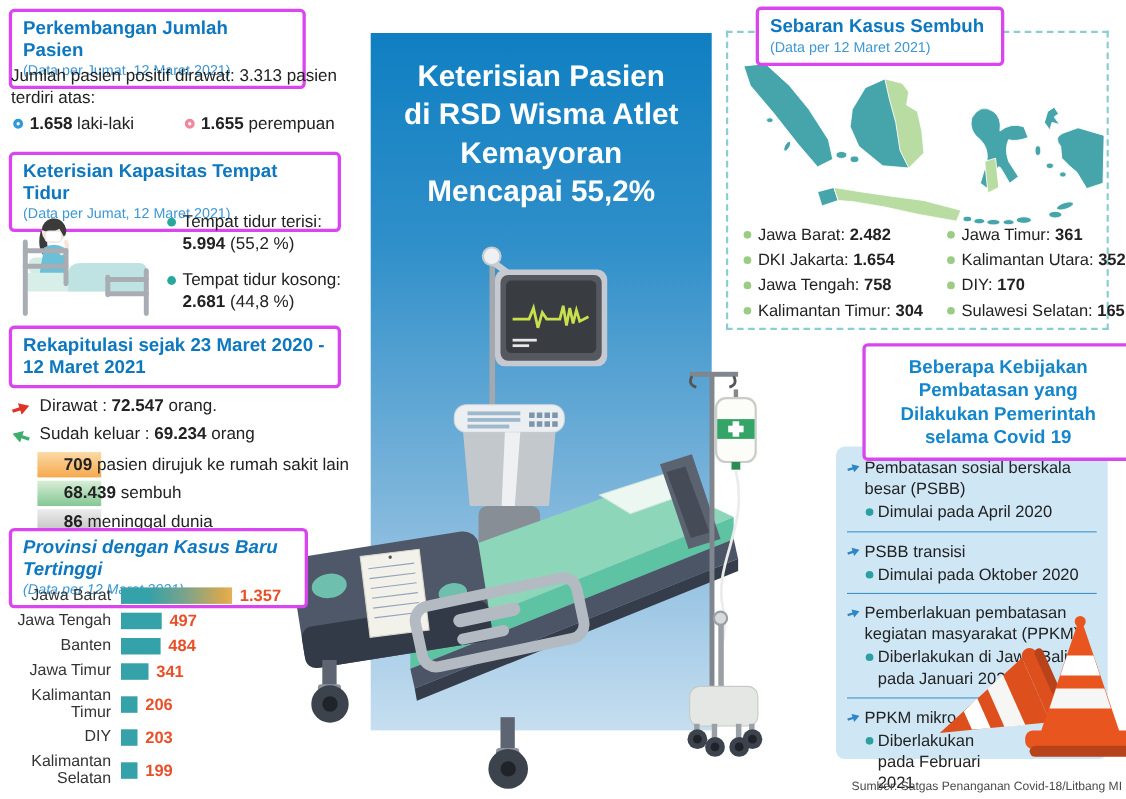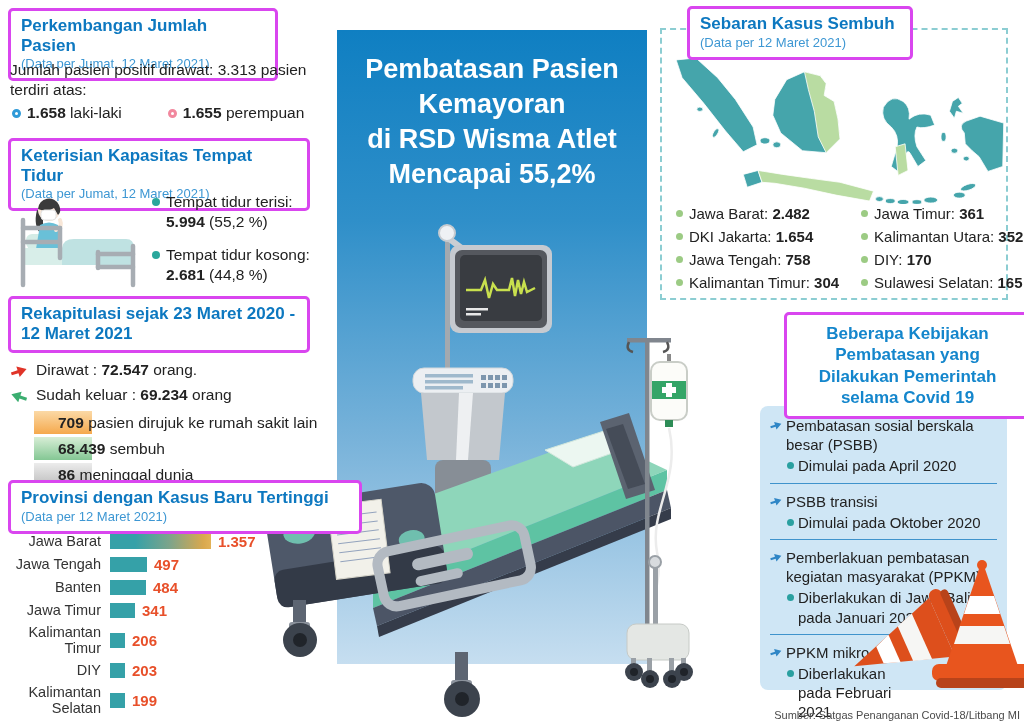--- a/index.html
+++ b/index.html
@@ -64,23 +64,23 @@
   #cones{left:852px;top:556px;z-index:7;}
   #source{right:4px;top:709px;font-size:11px;color:#4a4a4a;z-index:8;}
 </style>
 </head>
 <body>
 
 <div id="stage">
 
   <div class="abs" id="main-panel">
     <div id="main-title">
-      <div>Pembatasan Pasien</div>
+      <div>Keterisian Pasien</div>
+      <div>di RSD Wisma Atlet</div>
       <div>Kemayoran</div>
-      <div>di RSD Wisma Atlet</div>
       <div>Mencapai  55,2%</div>
     </div>
   </div>
 
   <svg class="abs" id="bed-illustration" width="470" height="504" viewBox="0 0 470 504">
 
     <g>
       <rect x="190" y="14" width="5" height="270" fill="#a3a9af"></rect>
       <path d="M193,16 L216,33" stroke="#c9ced3" stroke-width="6"></path>
       <circle cx="192" cy="11" r="8" fill="#eef1f4" stroke="#c6cbd0" stroke-width="2"></circle>
@@ -268,21 +268,21 @@
     <div class="chip-row">
       <span class="chip chip-green"></span>
       <span class="chip-text"><span class="b">68.439</span> <span>sembuh</span></span>
     </div>
     <div class="chip-row">
       <span class="chip chip-gray"></span>
       <span class="chip-text"><span class="b">86</span> <span>meninggal dunia</span></span>
     </div>
   </div>
 
-  <div class="abs hdr-box" style="left:8px;top:480px;width:354px;">
+  <div class="abs hdr-box" style="left:8px;top:480px;width:272px;font-style:italic;">
     <div class="hdr-title">Provinsi dengan Kasus Baru Tertinggi</div>
     <div class="hdr-sub">(Data per 12 Maret 2021)</div>
   </div>
   <div class="abs" id="chart">
     <div class="c-row">
       <div class="c-label">Jawa Barat</div>
       <div class="c-bar grad" style="width: 101px;"></div>
       <span class="c-val">1.357</span>
     </div>
     <div class="c-row">

